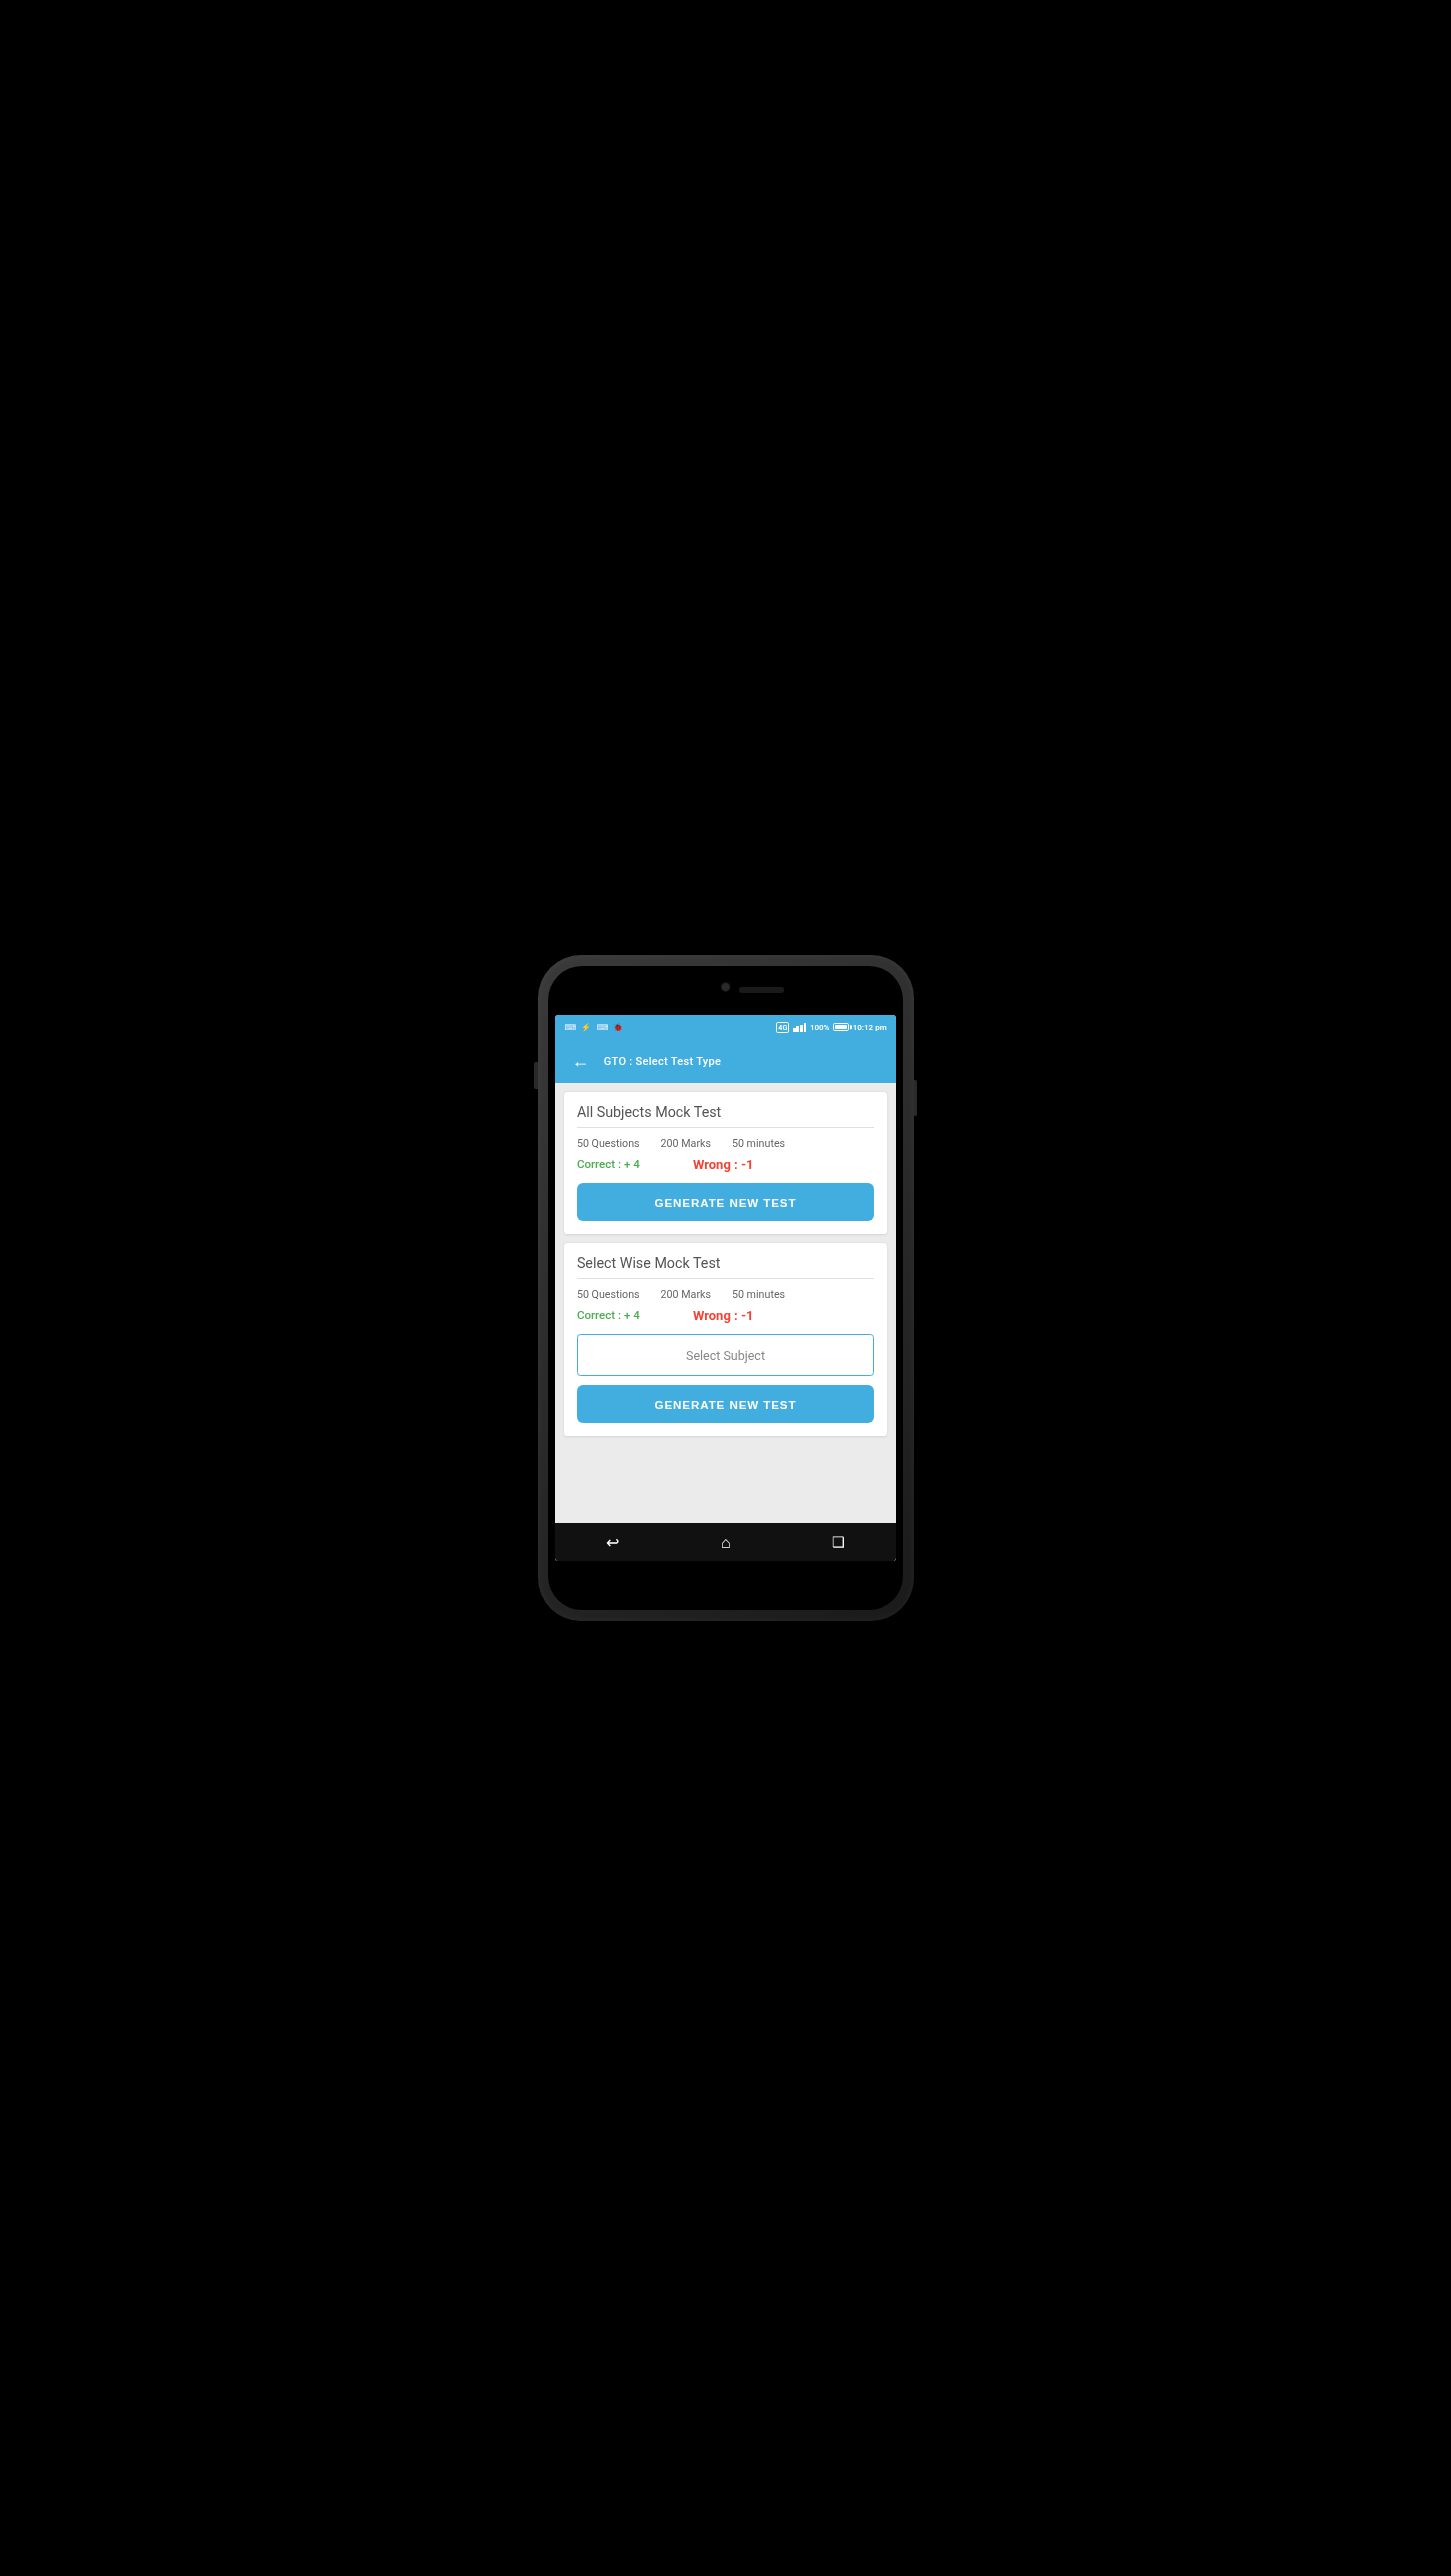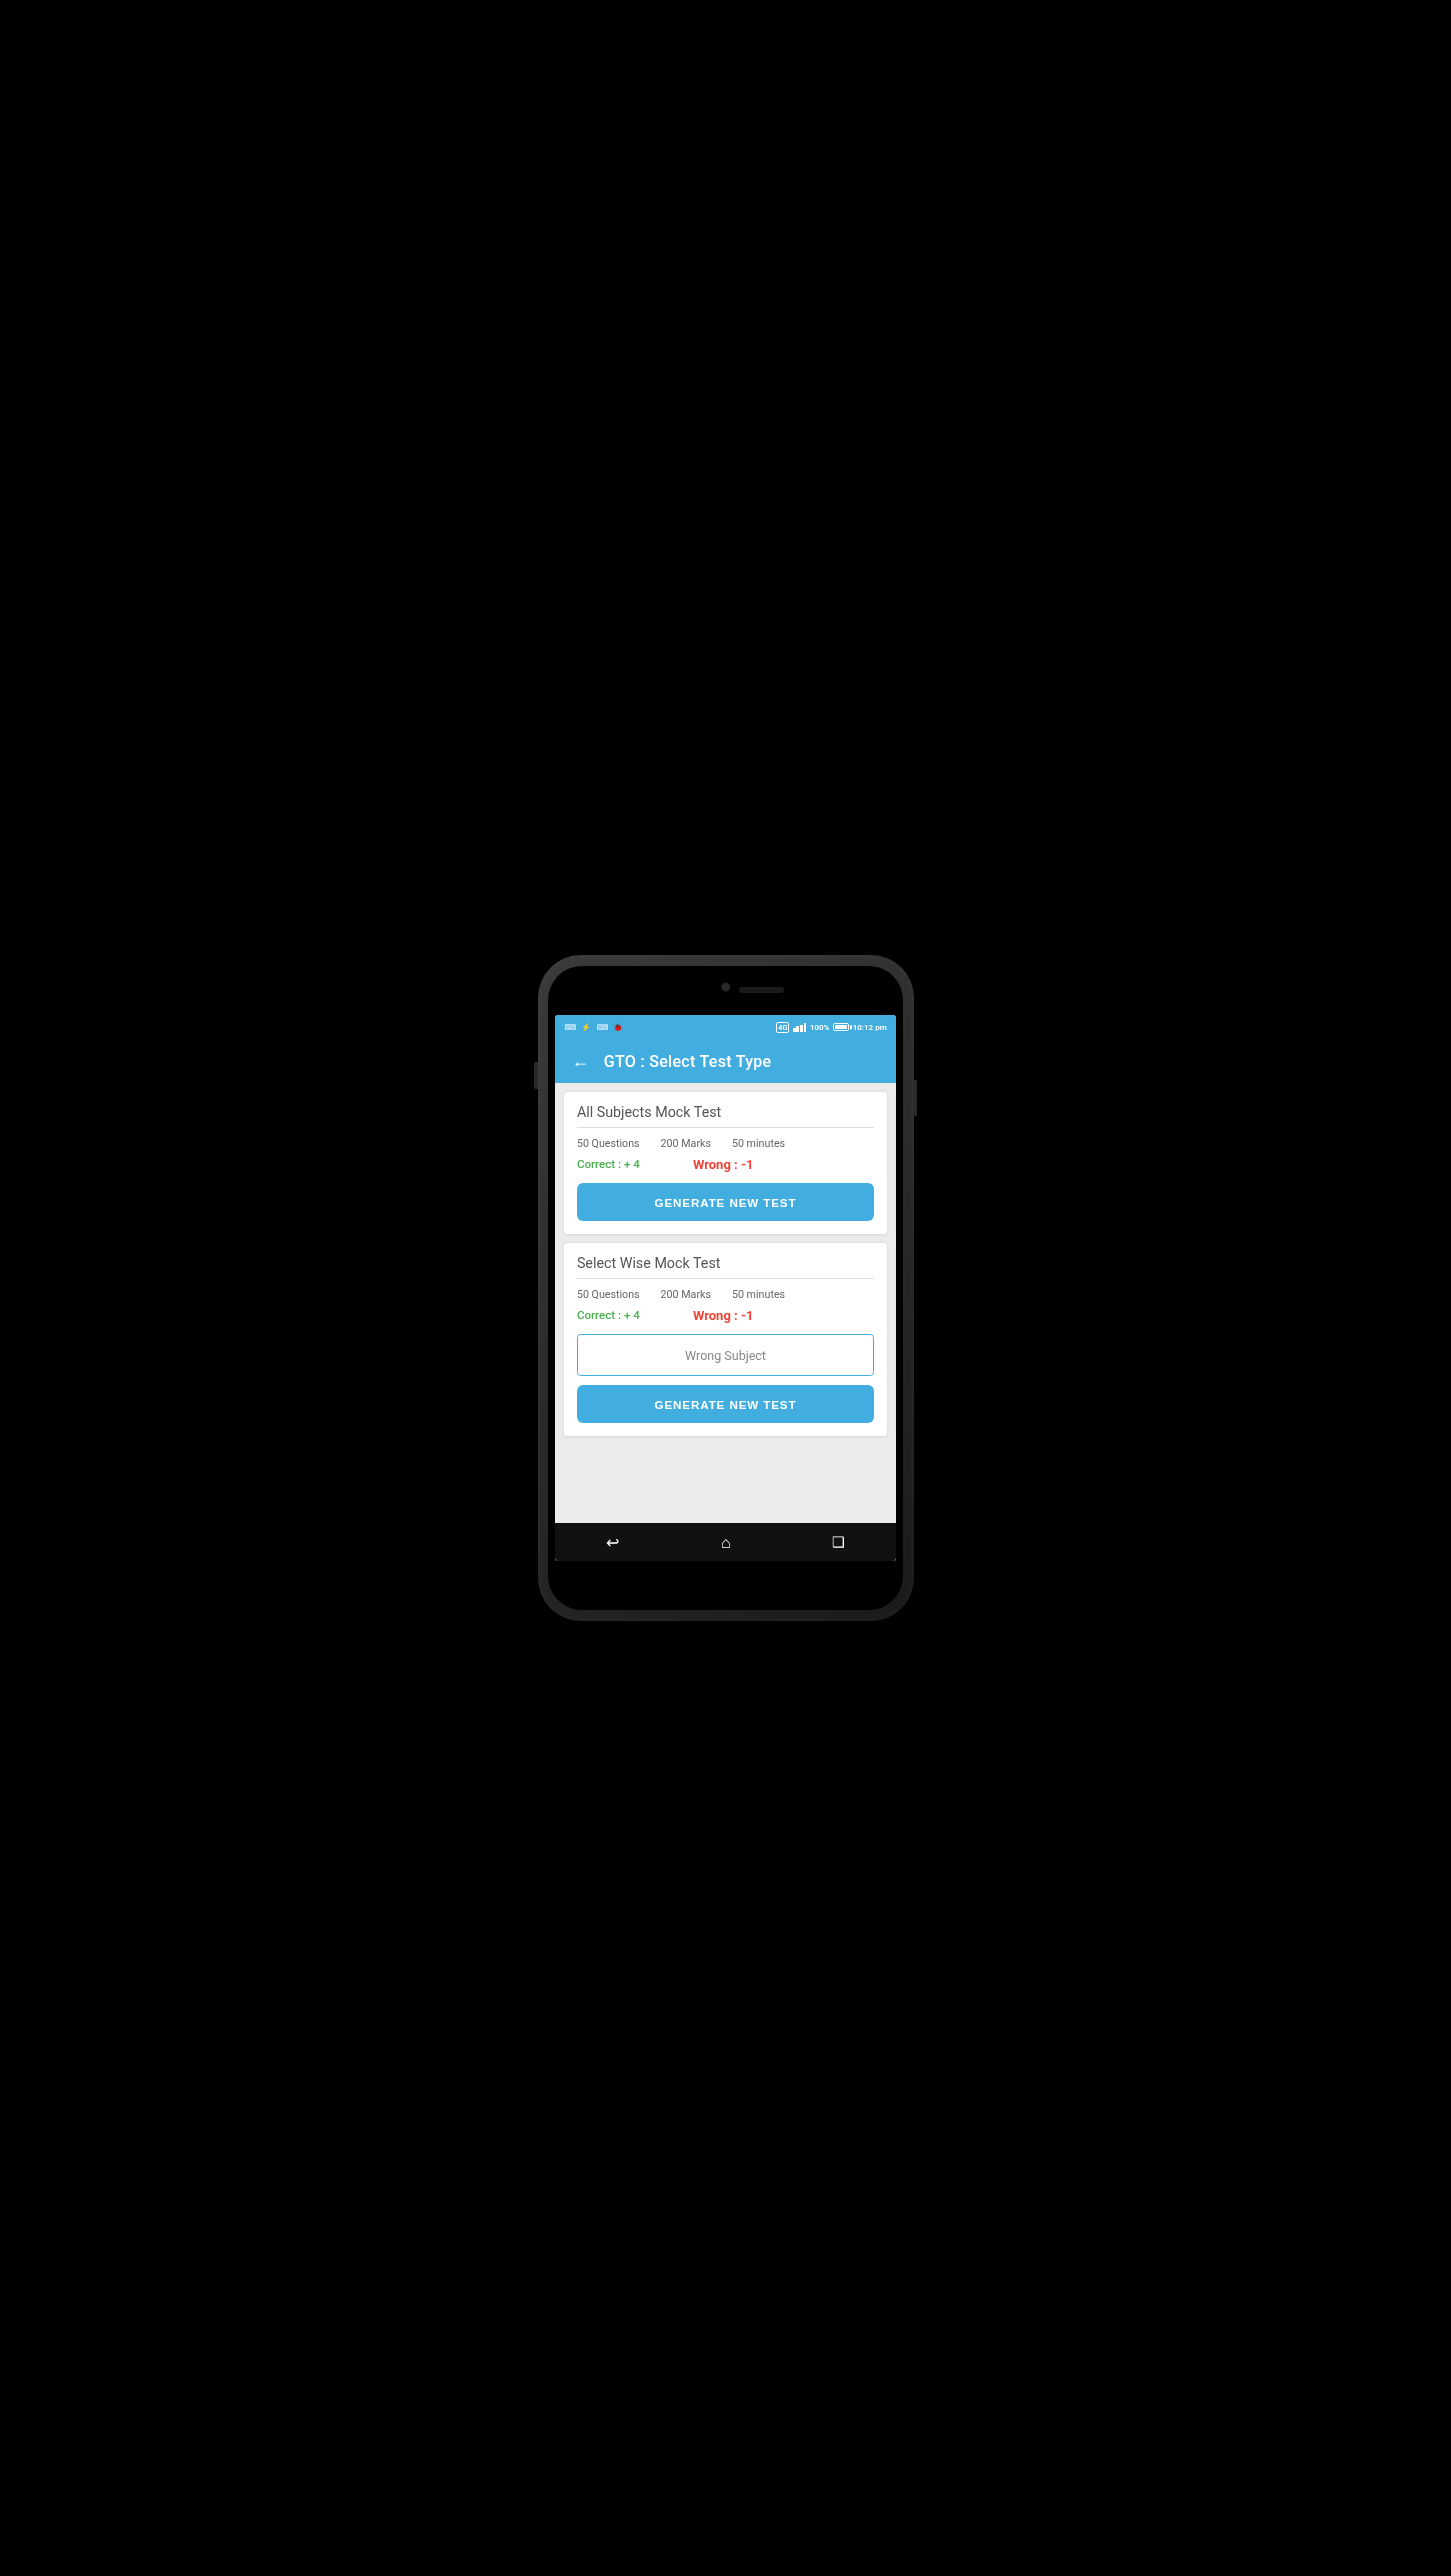--- a/index.html
+++ b/index.html
@@ -146,21 +146,21 @@
       flex-shrink: 0;
     }
     .back-btn {
       color: white;
       font-size: 18px;
       cursor: pointer;
       padding: 3.6px;
     }
     .toolbar-title {
       color: white;
-      font-size: 16px;
+      font-size: 11px;
       font-weight: 500;
       letter-spacing: 0.3px;
     }
 
     
     .content {
       flex: 1;
       background: #ebebeb;
       overflow-y: auto;
       padding: 9px;
@@ -327,21 +327,21 @@
           <div class="divider"></div>
           <div class="stats-row">
             <span class="stat-item">50 Questions</span>
             <span class="stat-item">200 Marks</span>
             <span class="stat-item">50 minutes</span>
           </div>
           <div class="scoring-row">
             <span class="correct-score">Correct : + 4</span>
             <span class="wrong-score">Wrong : -1</span>
           </div>
-          <div class="select-subject-field">Wrong Subject</div>
+          <div class="select-subject-field">Select Subject</div>
           <button class="generate-btn">GENERATE NEW TEST</button>
         </div>
 
       </div>
 
       <div style="
         position: absolute;
         bottom: 0;
         left: 0;
         right: 0;

